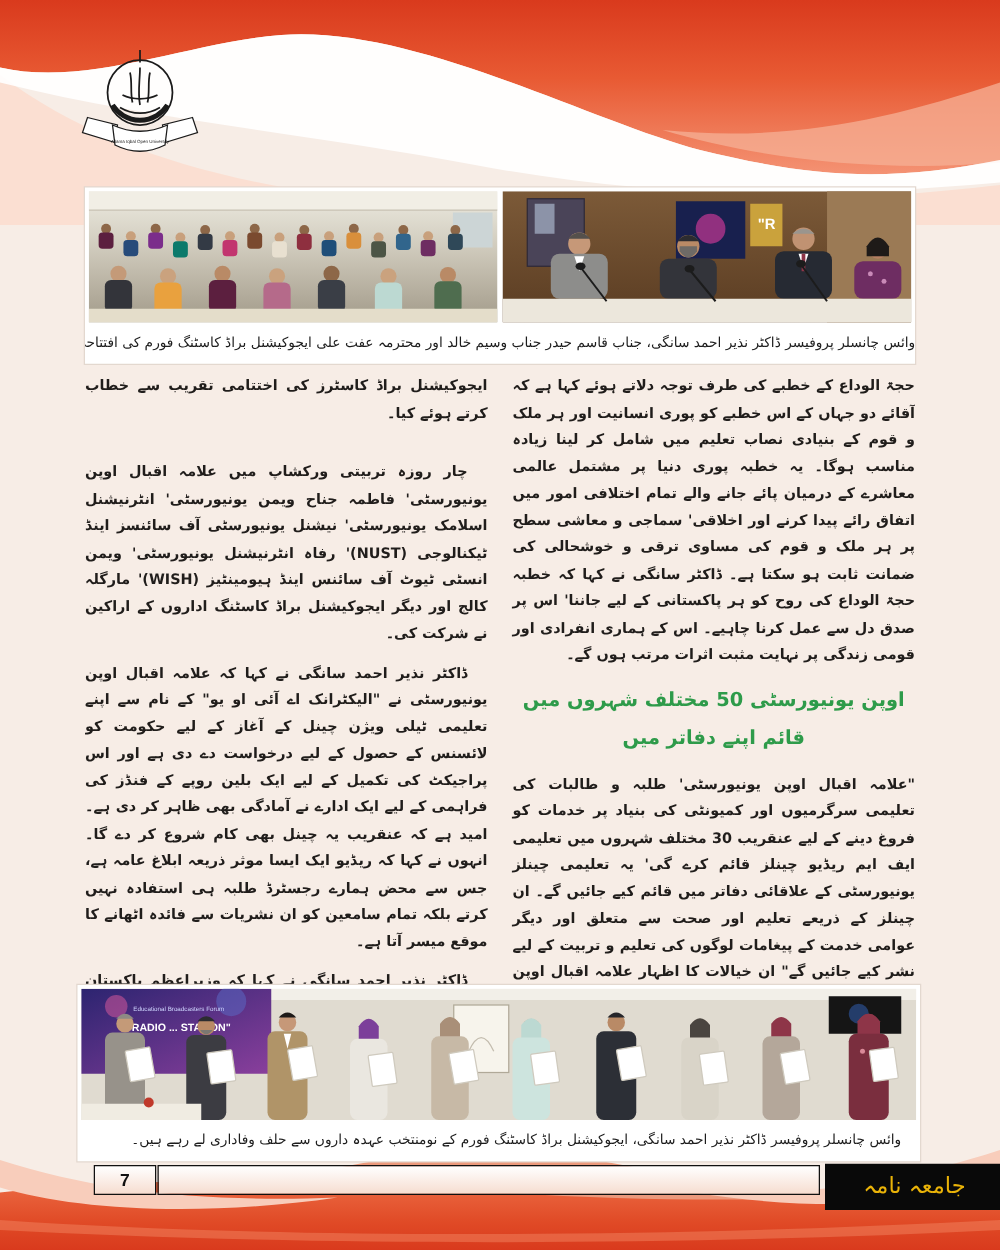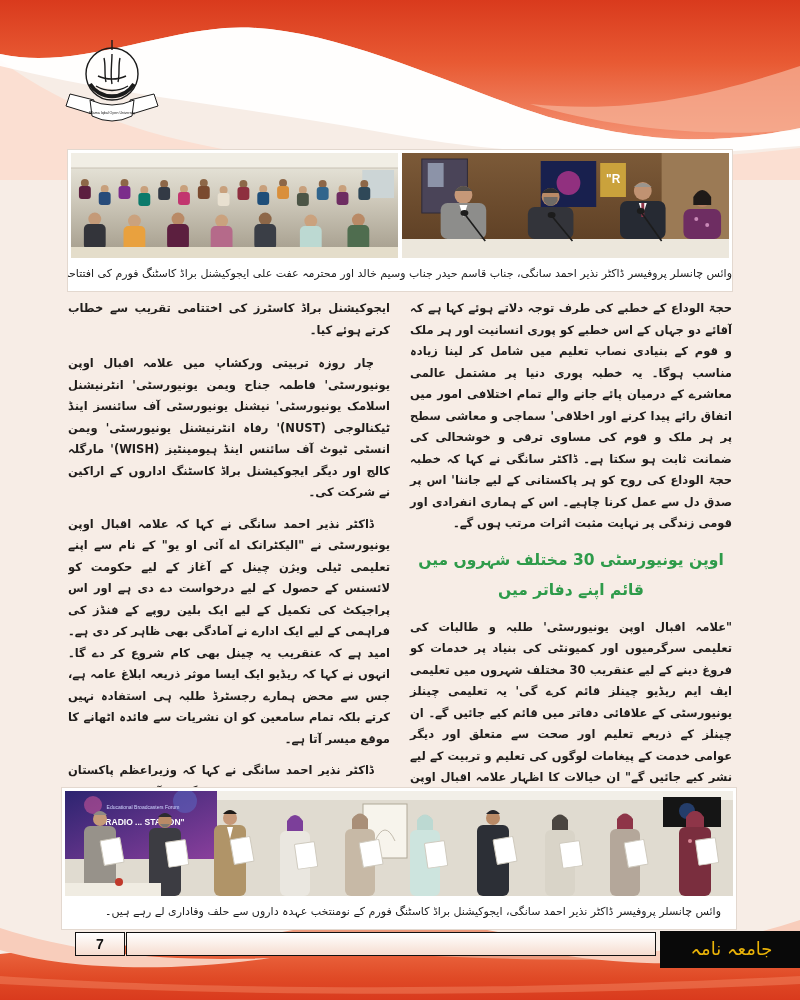--- a/index.html
+++ b/index.html
@@ -31,21 +31,21 @@
   .col p{
     margin:0 0 10px 0;
     font-size:11.5px;line-height:21.5px;
     text-align:justify;color:#201d1b;font-weight:bold;
   }
   .col p.indent{text-indent:16px;}
   #green-headline{
     text-align:center;color:#2e9b4a;font-weight:bold;
     font-size:15.5px;line-height:30px;margin:10px 0 12px 0;
   }
-  #left-col .gap-top{margin-top:12px;}
+  #left-col .gap-top{margin-top:26px;}
   
   .footer-box{
     box-sizing:border-box;border:1px solid #111;
     background:linear-gradient(180deg,#ffffff 0%,#f6ddd0 100%);
     z-index:3;
   }
   #page-number{
     left:75px;top:932px;width:50px;height:24px;
     text-align:center;font-family:"Liberation Sans",sans-serif;
     font-weight:bold;font-size:14px;line-height:22px;color:#111;
@@ -263,21 +263,21 @@
       </svg>
     </div>
     <div class="caption" style="height:32px;line-height:32px;">وائس چانسلر پروفیسر ڈاکٹر نذیر احمد سانگی، جناب قاسم حیدر جناب وسیم خالد اور محترمہ عفت علی ایجوکیشنل براڈ کاسٹنگ فورم کی افتتاحی تقریب سے خطاب کر رہے ہیں۔</div>
   </div>
 
   <div id="article" class="abs">
 
     <div class="col" id="right-col">
       <p>حجۃ الوداع کے خطبے کی طرف توجہ دلاتے ہوئے کہا ہے کہ آقائے دو جہاں کے اس خطبے کو پوری انسانیت اور ہر ملک و قوم کے بنیادی نصاب تعلیم میں شامل کر لینا زیادہ مناسب ہوگا۔ یہ خطبہ پوری دنیا پر مشتمل عالمی معاشرے کے درمیان پائے جانے والے تمام اختلافی امور میں اتفاق رائے پیدا کرنے اور اخلاقی' سماجی و معاشی سطح پر ہر ملک و قوم کی مساوی ترقی و خوشحالی کی ضمانت ثابت ہو سکتا ہے۔ ڈاکٹر سانگی نے کہا کہ خطبہ حجۃ الوداع کی روح کو ہر پاکستانی کے لیے جاننا' اس پر صدق دل سے عمل کرنا چاہیے۔ اس کے ہماری انفرادی اور قومی زندگی پر نہایت مثبت اثرات مرتب ہوں گے۔</p>
       <div id="green-headline">
-        <div>اوپن یونیورسٹی 30 مختلف شہروں میں قائم اپنے دفاتر میں</div>
+        <div>اوپن یونیورسٹی 50 مختلف شہروں میں قائم اپنے دفاتر میں</div>
       </div>
       <p>"علامہ اقبال اوپن یونیورسٹی' طلبہ و طالبات کی تعلیمی سرگرمیوں اور کمیونٹی کی بنیاد پر خدمات کو فروغ دینے کے لیے عنقریب 30 مختلف شہروں میں تعلیمی ایف ایم ریڈیو چینلز قائم کرے گی' یہ تعلیمی چینلز یونیورسٹی کے علاقائی دفاتر میں قائم کیے جائیں گے۔ ان چینلز کے ذریعے تعلیم اور صحت سے متعلق اور دیگر عوامی خدمت کے پیغامات لوگوں کی تعلیم و تربیت کے لیے نشر کیے جائیں گے" ان خیالات کا اظہار علامہ اقبال اوپن یونیورسٹی کے وائس چانسلر' پروفیسر ڈاکٹر نذیر احمد سانگی نے یونیورسٹی کے انسٹی ٹیوٹ آف ایجوکیشن ٹیکنالوجی کے زیر اہتمام منعقد چار روزہ تربیتی ورکشاپ برائے</p>
     </div>
 
     <div class="col" id="left-col">
       <p>ایجوکیشنل براڈ کاسٹرز کی اختتامی تقریب سے خطاب کرتے ہوئے کیا۔</p>
       <p class="indent gap-top">چار روزہ تربیتی ورکشاپ میں علامہ اقبال اوپن یونیورسٹی' فاطمہ جناح ویمن یونیورسٹی' انٹرنیشنل اسلامک یونیورسٹی' نیشنل یونیورسٹی آف سائنسز اینڈ ٹیکنالوجی (NUST)' رفاہ انٹرنیشنل یونیورسٹی' ویمن انسٹی ٹیوٹ آف سائنس اینڈ ہیومینٹیز (WISH)' مارگلہ کالج اور دیگر ایجوکیشنل براڈ کاسٹنگ اداروں کے اراکین نے شرکت کی۔</p>
       <p class="indent">ڈاکٹر نذیر احمد سانگی نے کہا کہ علامہ اقبال اوپن یونیورسٹی نے "الیکٹرانک اے آئی او یو" کے نام سے اپنے تعلیمی ٹیلی ویژن چینل کے آغاز کے لیے حکومت کو لائسنس کے حصول کے لیے درخواست دے دی ہے اور اس پراجیکٹ کی تکمیل کے لیے ایک بلین روپے کے فنڈز کی فراہمی کے لیے ایک ادارے نے آمادگی بھی ظاہر کر دی ہے۔ امید ہے کہ عنقریب یہ چینل بھی کام شروع کر دے گا۔ انہوں نے کہا کہ ریڈیو ایک ایسا موثر ذریعہ ابلاغ عامہ ہے، جس سے محض ہمارے رجسٹرڈ طلبہ ہی استفادہ نہیں کرتے بلکہ تمام سامعین کو ان نشریات سے فائدہ اٹھانے کا موقع میسر آتا ہے۔</p>
       <p class="indent">ڈاکٹر نذیر احمد سانگی نے کہا کہ وزیراعظم پاکستان کی نوجوانوں کے لیے شروع کی گئی "آسان شرائط پر قرضہ فراہمی اسکیم" سے علامہ اقبال اوپن یونیورسٹی کے ماس کمیونیکیشن کے طلبہ اگر قرضہ حاصل کر کے گھر گھر کمیونٹی ایف ایم ریڈیو اسٹیشن قائم</p>
     </div>

